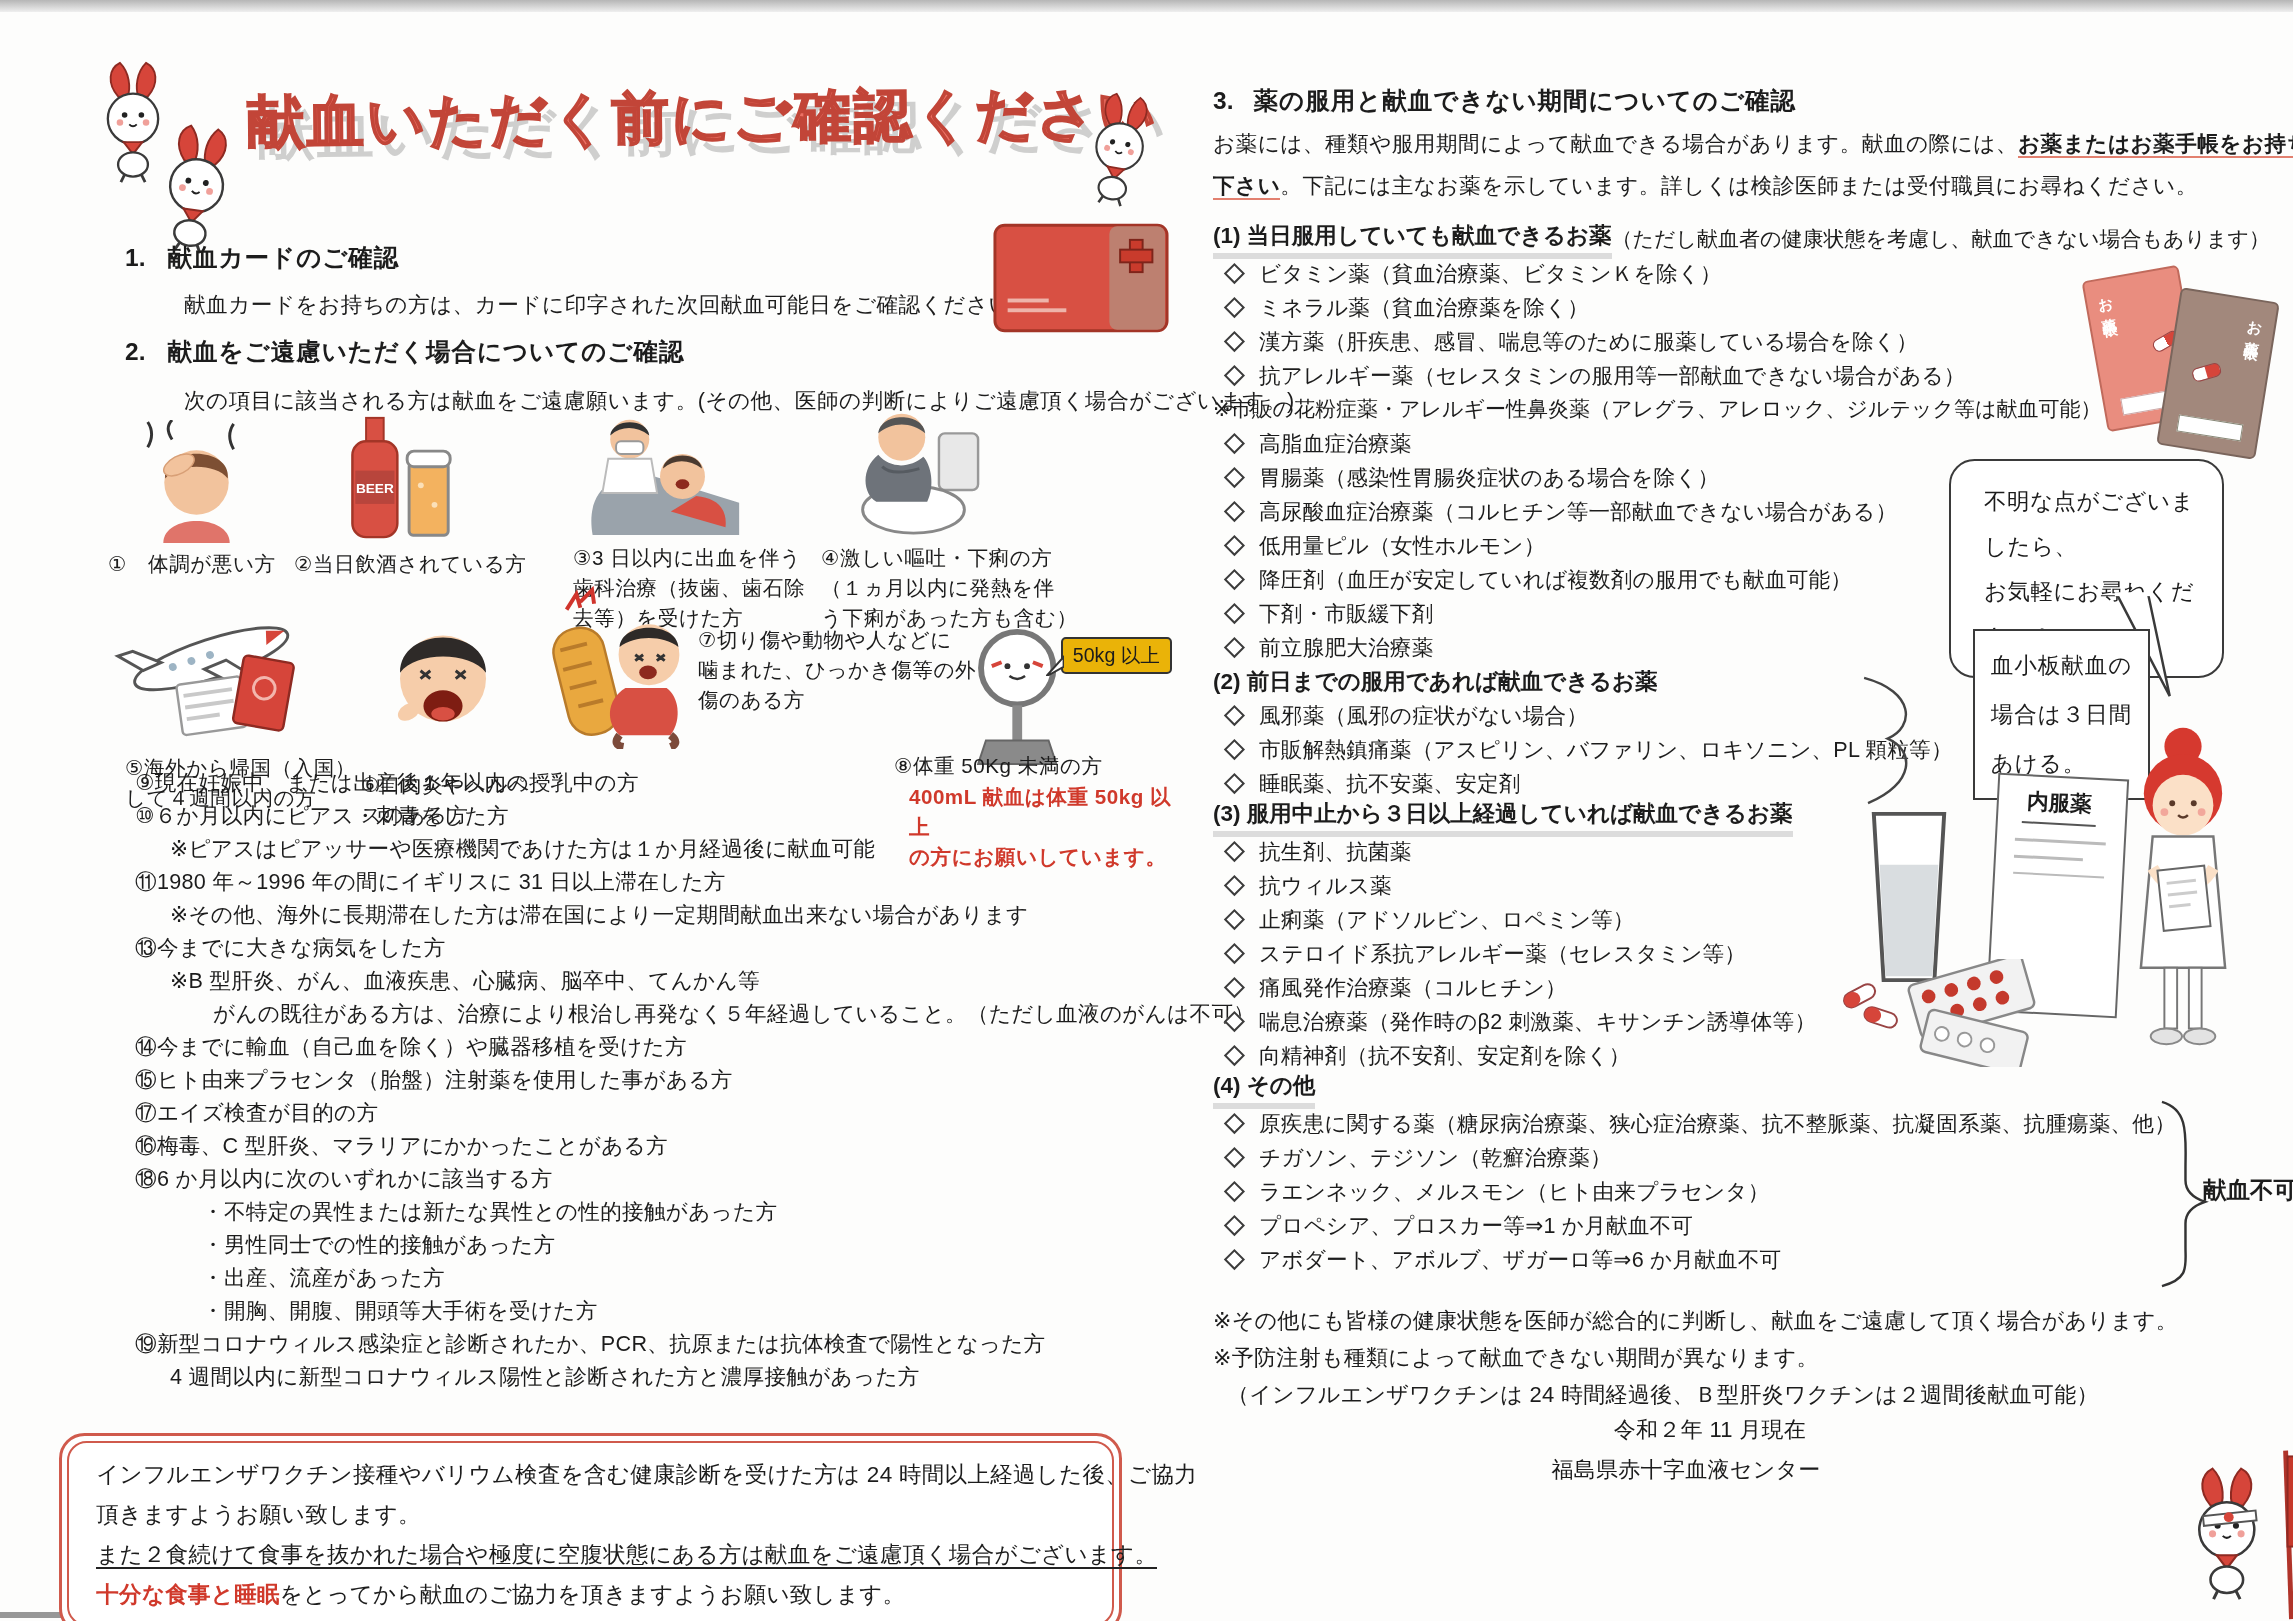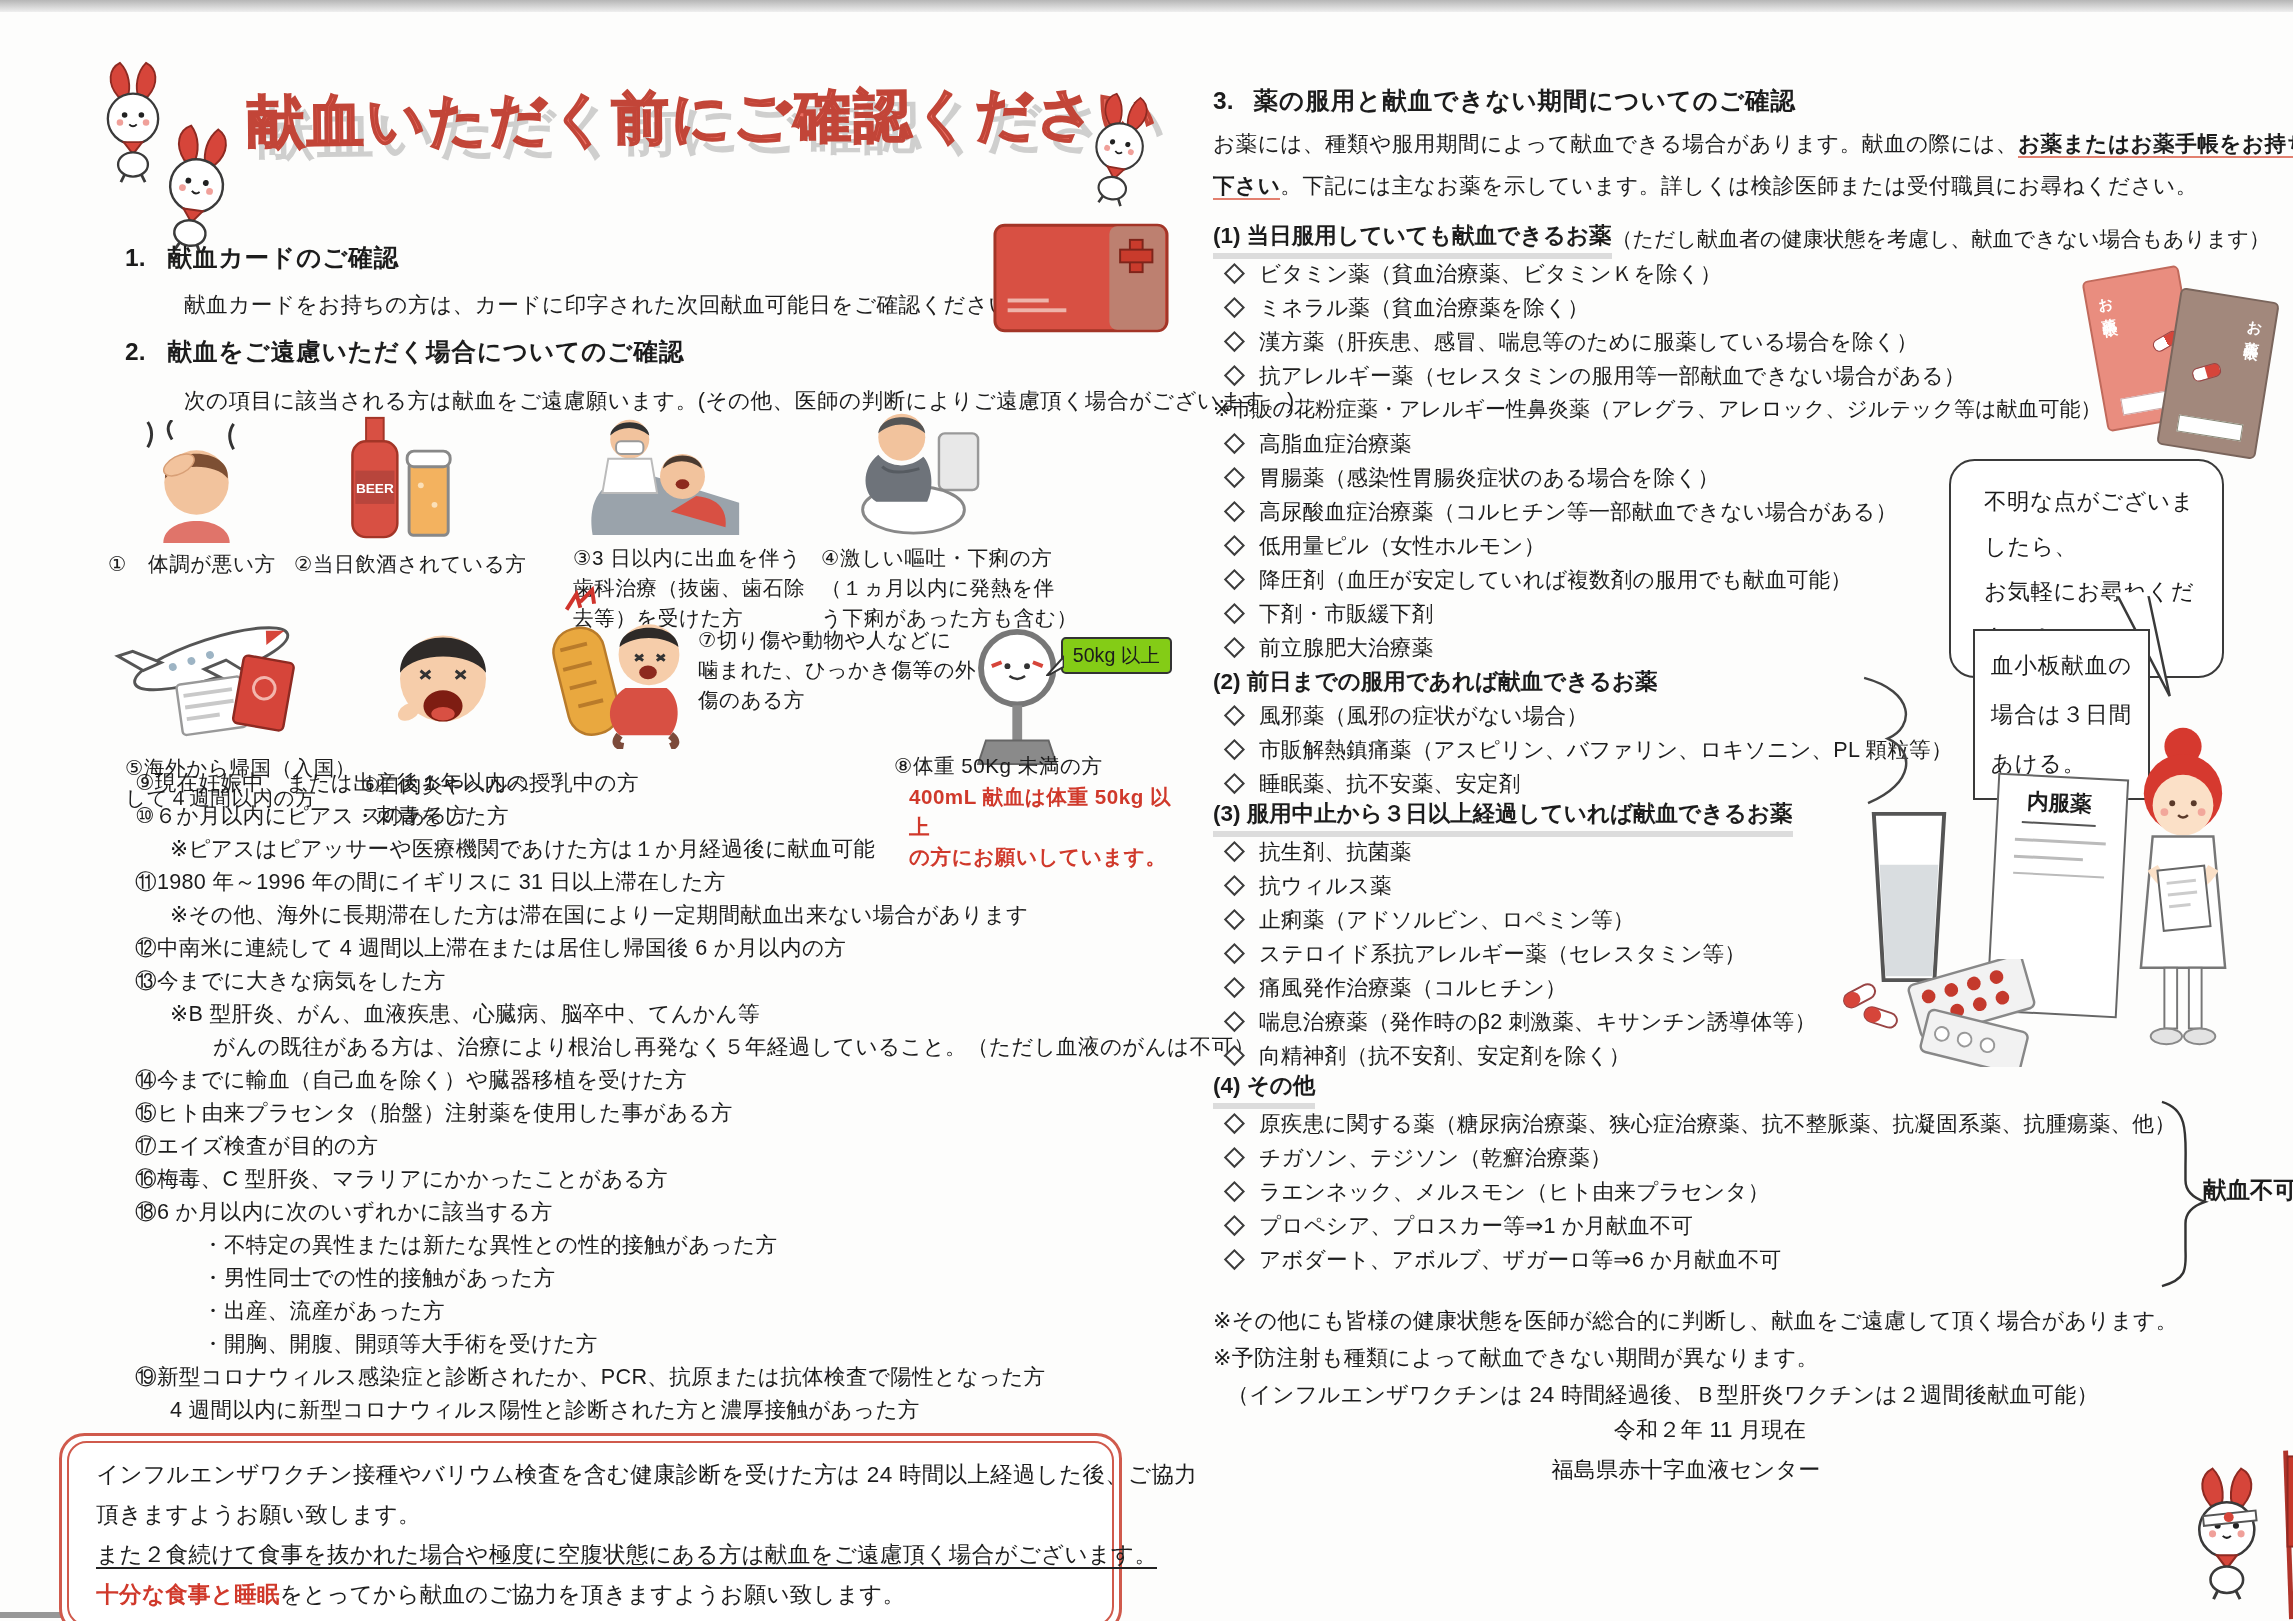--- a/index.html
+++ b/index.html
@@ -25,21 +25,21 @@
          -webkit-text-stroke:2px #c24538;white-space:nowrap;
          text-shadow:9.8px 11.8px 0 rgba(150,150,150,.45);transform:rotate(-.6deg);}
   .warn-outer{border:3.9px solid #d05a4c;border-radius:25.5px;background:#fff;padding:4.9px;}
   .warn-inner{border:2px solid #d05a4c;border-radius:19.6px;padding:11.8px 27.4px 9.8px 27.4px;}
   .warn-line{font-size:22.5px;line-height:40px;letter-spacing:0.3px;white-space:nowrap;}
   .uline{font-weight:normal;border-bottom:2.5px solid #222;}
   .redtxt{color:#d0392b;font-weight:bold;}
   .redline{font-weight:bold;border-bottom:2.9px solid #e2806f;}
   .bubble{border:2.5px solid #3a3a3a;border-radius:25.5px;background:#fff;
           font-size:22.5px;line-height:45px;padding:17.6px 23.5px;white-space:pre-line;letter-spacing:0.5px;}
-  .minibubble{border:2px solid #333;border-radius:4.9px;background:#84cc16;font-size:19.6px;padding:2.9px 9.8px;white-space:nowrap;}
+  .minibubble{border:2px solid #333;border-radius:4.9px;background:#eab308;font-size:19.6px;padding:2.9px 9.8px;white-space:nowrap;}
   .platelet{border:2px solid #3a3a3a;background:#fff;font-size:22.5px;line-height:49px;
             padding:9.8px 15.7px;white-space:pre-line;letter-spacing:1px;margin-left:48px;}
   .foot-note{font-size:22px;white-space:nowrap;letter-spacing:0.3px;}
   .vtext{writing-mode:vertical-rl;font-size:14.7px;color:#fff;font-weight:bold;letter-spacing:2px;}
   .notebook{border-radius:5.9px;}
 </style>
 </head>
 <body>
 
 <div class="page">
@@ -200,21 +200,20 @@
   <div class="abs cap" style="left:894px;top:751px;">⑧体重 50Kg 未満の方</div>
   <div class="abs cap redtxt" style="left:861px;top:782px;width:265px;font-weight:bold;margin-left:48px;">400mL 献血は体重 50kg 以上
 の方にお願いしています。</div>
 
   <div class="abs" style="left:135px;top:766px;width:990px;">
     <div class="chk-row">⑨現在妊娠中、または出産後１年以内の授乳中の方</div>
     <div class="chk-row">⑩６か月以内にピアス・刺青をした方</div>
     <div class="chk-row ind1">※ピアスはピアッサーや医療機関であけた方は１か月経過後に献血可能</div>
     <div class="chk-row">⑪1980 年～1996 年の間にイギリスに 31 日以上滞在した方</div>
     <div class="chk-row ind1">※その他、海外に長期滞在した方は滞在国により一定期間献血出来ない場合があります</div>
-    <div class="chk-row">⑫中南米に連続して 4 週間以上滞在または居住し帰国後 6 か月以内の方</div>
     <div class="chk-row">⑬今までに大きな病気をした方</div>
     <div class="chk-row ind1">※B 型肝炎、がん、血液疾患、心臓病、脳卒中、てんかん等</div>
     <div class="chk-row ind2">がんの既往がある方は、治療により根治し再発なく５年経過していること。（ただし血液のがんは不可）</div>
     <div class="chk-row">⑭今までに輸血（自己血を除く）や臓器移植を受けた方</div>
     <div class="chk-row">⑮ヒト由来プラセンタ（胎盤）注射薬を使用した事がある方</div>
     <div class="chk-row">⑰エイズ検査が目的の方</div>
     <div class="chk-row">⑯梅毒、C 型肝炎、マラリアにかかったことがある方</div>
     <div class="chk-row">⑱6 か月以内に次のいずれかに該当する方</div>
     <div class="chk-row indb">・不特定の異性または新たな異性との性的接触があった方</div>
     <div class="chk-row indb">・男性同士での性的接触があった方</div>

